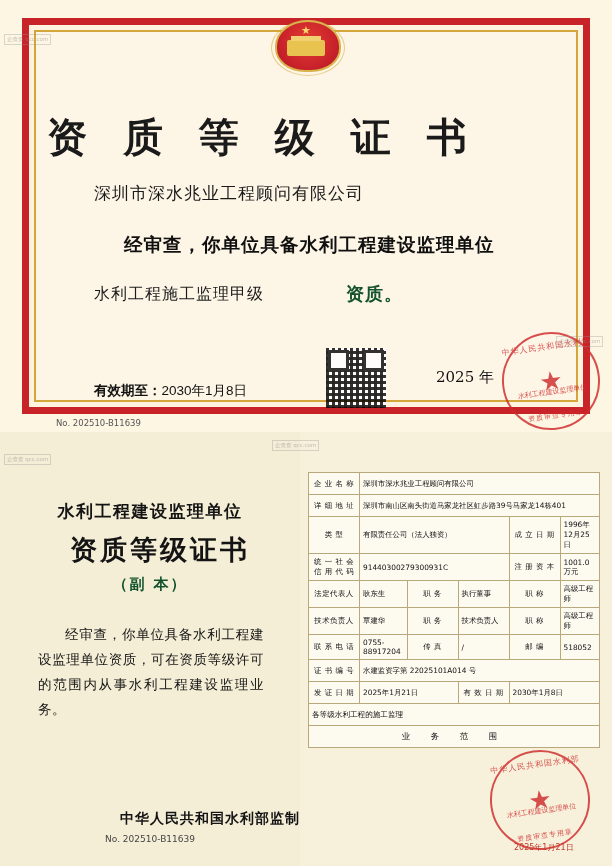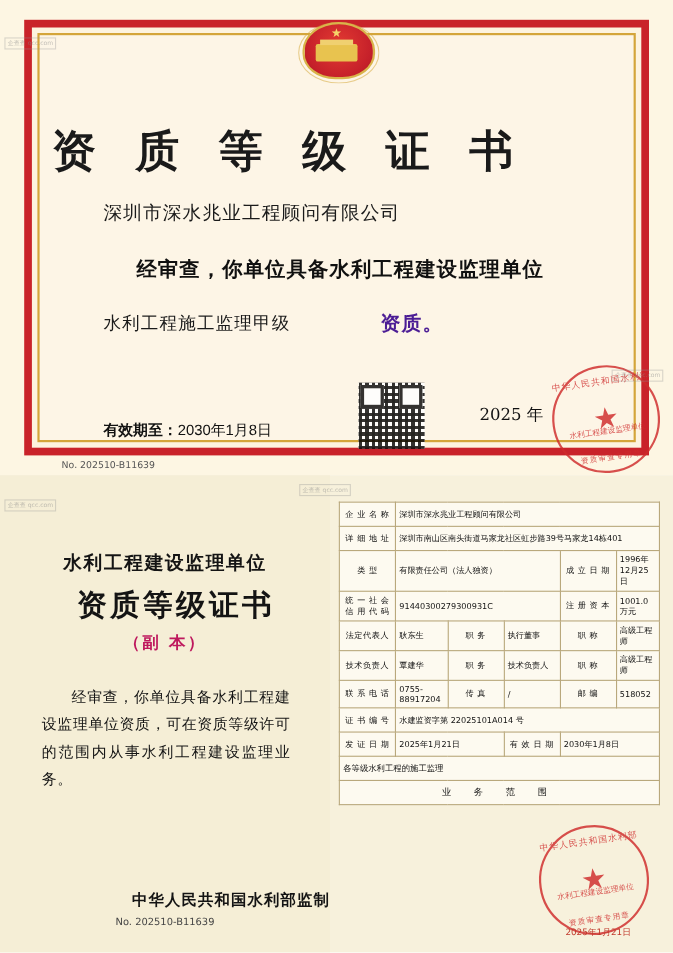--- a/index.html
+++ b/index.html
@@ -127,21 +127,21 @@
     color: #1a1a1a;
     letter-spacing: 1px;
   }
   .cert-suffix {
     position: absolute;
     left: 310px;
     top: 250px;
     font-family: Liberation Serif, serif;
     font-weight: bold;
     font-size: 18px;
-    color: #4c1d95;
+    color: #14532d;
     letter-spacing: 1px;
   }
   .cert-no {
     position: absolute;
     left: 58px;
     top: 322px;
     font-family: "DejaVu Serif", serif;
     font-size: 13.5px;
     color: #111;
   }
@@ -275,21 +275,21 @@
   }
   .bl-sub {
     position: absolute;
     left: 0; right: 0;
     top: 143px;
     text-align: center;
     font-family: "DejaVu Serif", serif;
     font-weight: bold;
     font-size: 15px;
     letter-spacing: 2px;
-    color: #be185d;
+    color: #14532d;
   }
   .bl-body {
     position: absolute;
     left: 38px;
     top: 190px;
     width: 226px;
     font-family: "DejaVu Serif", serif;
     font-size: 13.5px;
     line-height: 25px;
     color: #141414;
@@ -320,21 +320,21 @@
   
   .bottom-right {
     position: absolute;
     left: 300px; top: 0;
     width: 312px;
     height: 434px;
   }
   table.info {
     position: absolute;
     left: 8px;
-    top: 24px;
+    top: 40px;
     width: 292px;
     border-collapse: collapse;
     font-family: "DejaVu Sans", sans-serif;
     font-size: 7.4px;
     color: #111;
     background: #fdfaf0;
   }
   table.info td {
     border: 1px solid #b9a87c;
     padding: 3px 3px;

